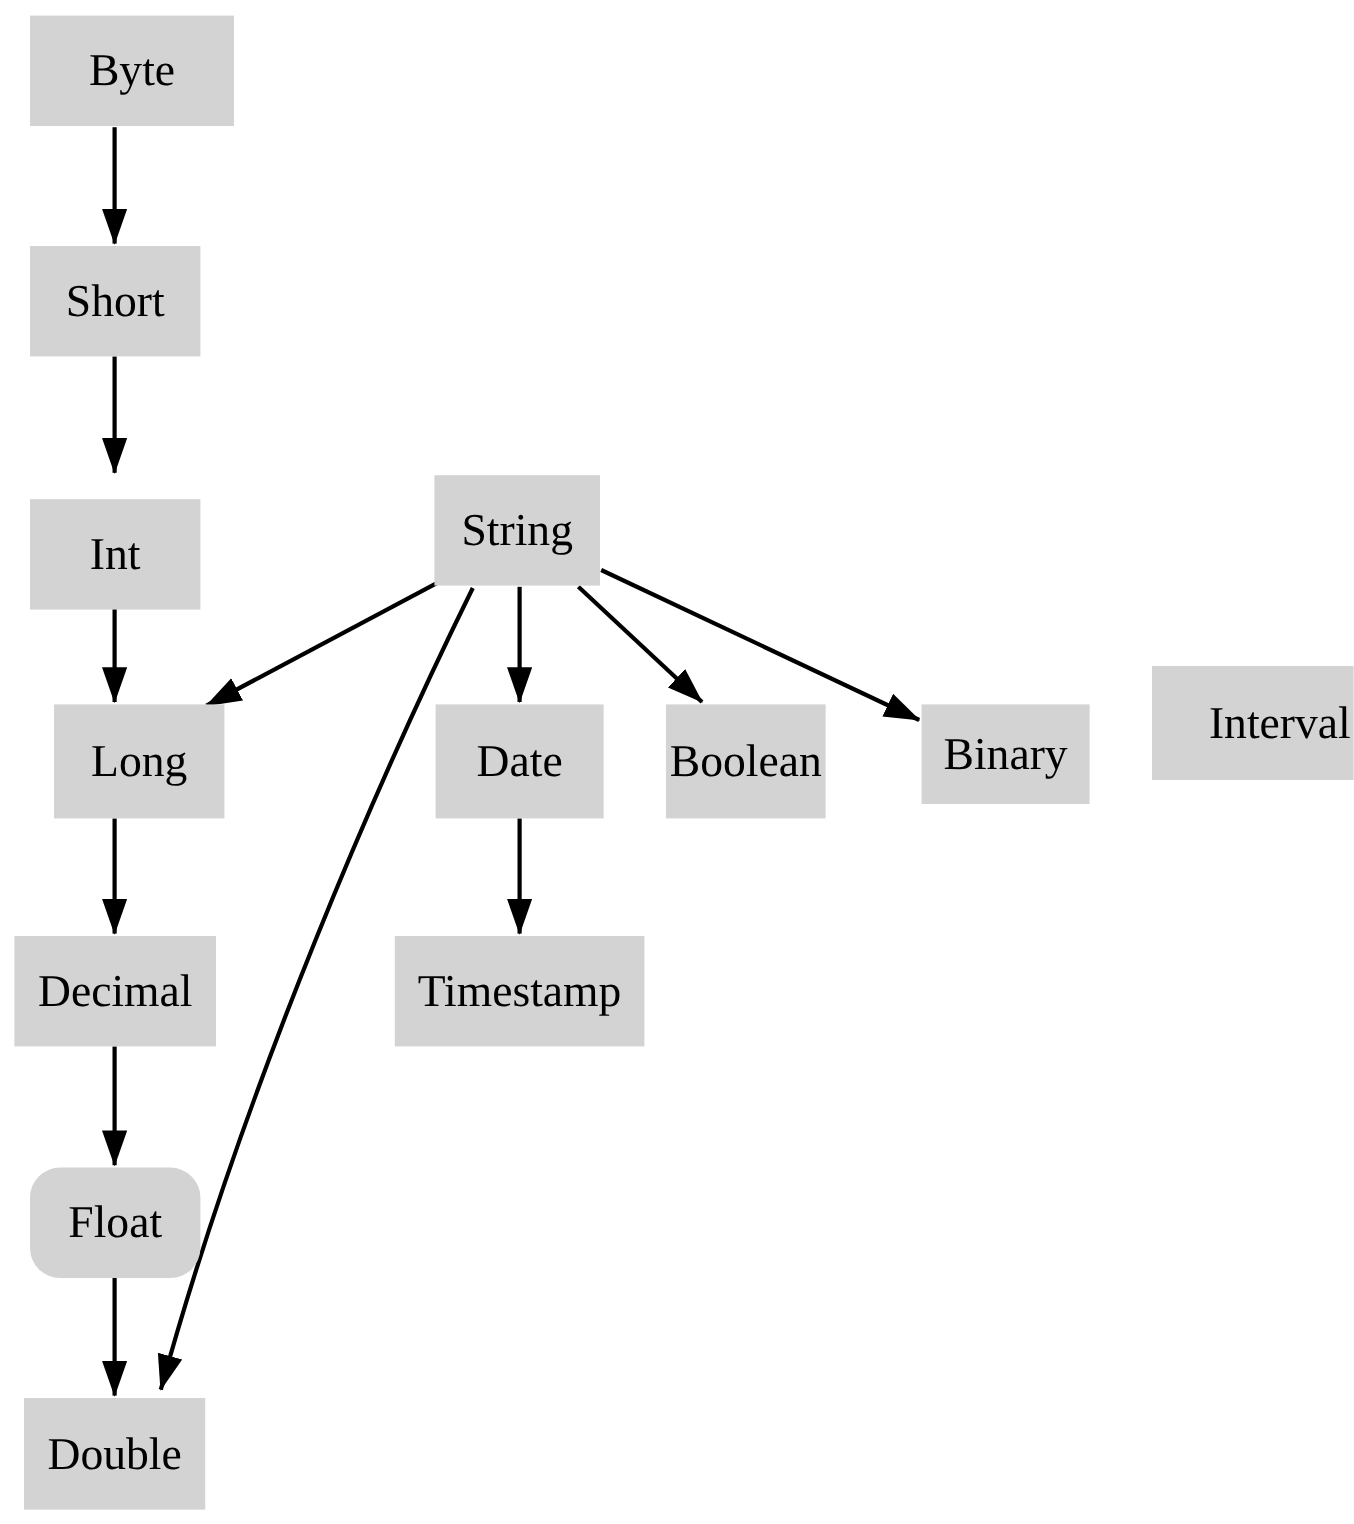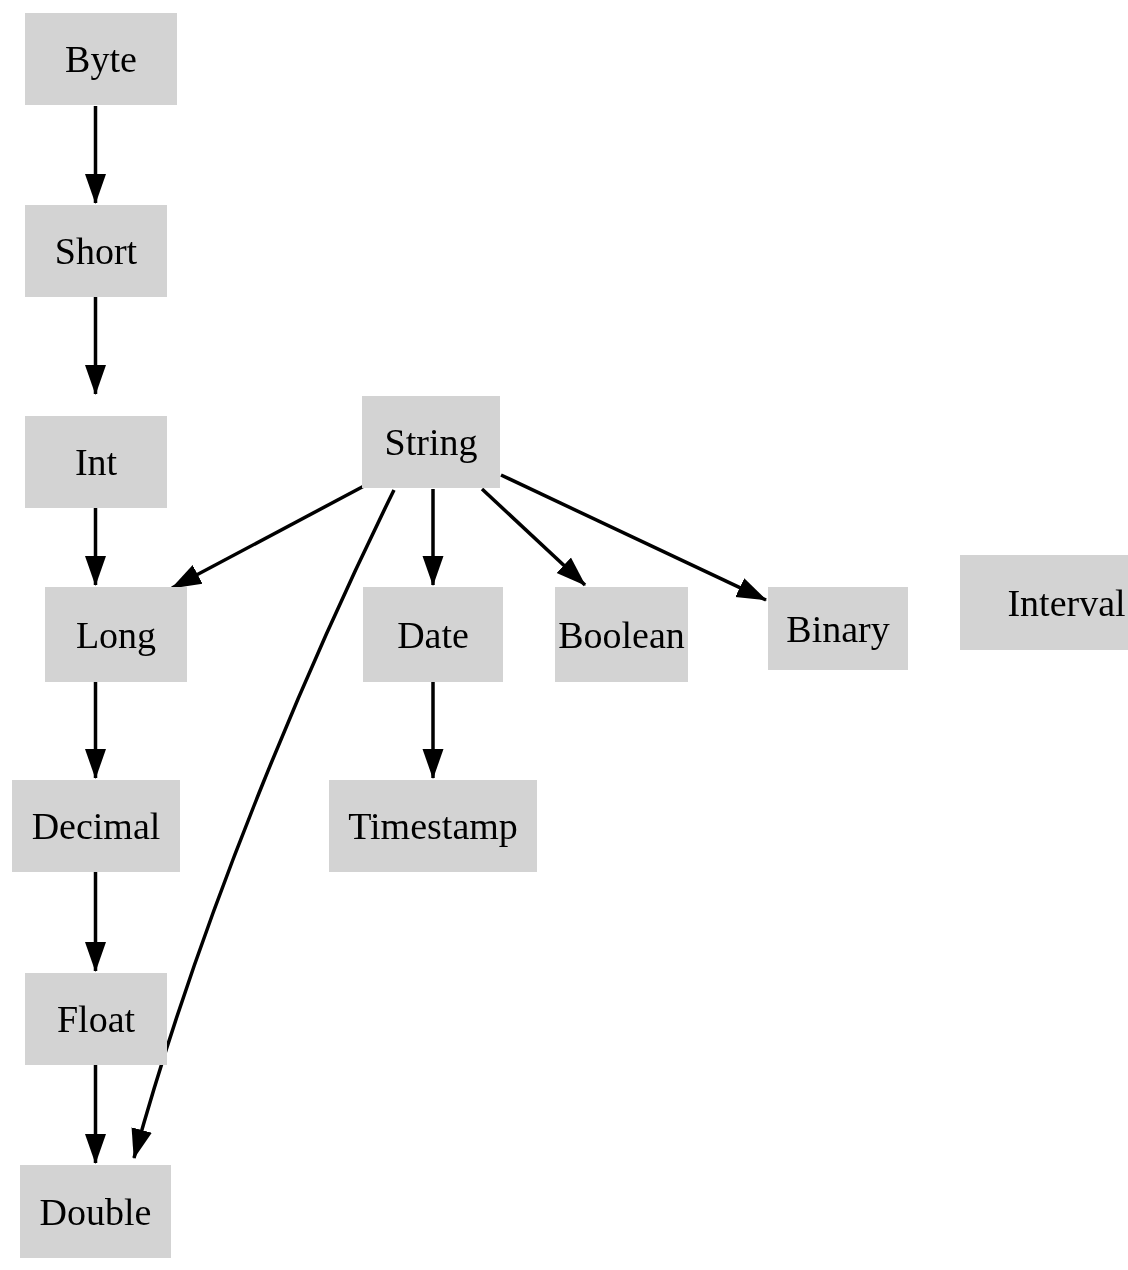--- a/index.html
+++ b/index.html
@@ -36,32 +36,32 @@
     color: var(--text-color, #000000);
     display: flex;
     align-items: center;
     justify-content: center;
     font-family: "Liberation Serif", "DejaVu Serif", serif;
     font-size: 38px;
     line-height: 1;
     white-space: nowrap;
   }
   
-  .n-byte      { left: 25px;  top: 13px;   width: 152px; height: 92px; }
+  .n-byte      { left: 25px;  top: 13px;   width: 170px; height: 92px; }
   .n-short     { left: 25px;  top: 205px;  width: 142px; height: 92px; }
   .n-int       { left: 25px;  top: 396px;  width: 142px; height: 92px; margin-top: 20px; }
   .n-string    { left: 362px; top: 396px;  width: 138px; height: 92px; }
   .n-long      { left: 25px;  top: 587px;  width: 142px; height: 95px; margin-left: 20px; }
   .n-date      { left: 363px; top: 587px;  width: 140px; height: 95px; }
   .n-boolean   { left: 555px; top: 587px;  width: 133px; height: 95px; }
   .n-binary    { left: 768px; top: 587px;  width: 140px; height: 83px; }
   .n-interval  { left: 960px; top: 555px;  width: 155px; height: 95px; padding-left: 29px; }
   .n-decimal   { left: 12px;  top: 780px;  width: 168px; height: 92px; }
   .n-timestamp { left: 329px; top: 780px;  width: 208px; height: 92px; }
-  .n-float     { left: 25px;  top: 973px;  width: 142px; height: 92px; }
+  .n-float     { left: 25px;  top: 973px;  width: 142px; height: 92px; border-radius: 25px; }
   .n-double    { left: 20px;  top: 1165px; width: 151px; height: 93px; }
 </style>
 </head>
 <body>
 
 <div class="canvas">
 
   <svg class="edges" viewBox="0 0 1128 1270" xmlns="http://www.w3.org/2000/svg">
     <defs>
       <marker id="arrow" viewBox="0 0 30 24" markerWidth="30" markerHeight="24" refX="29" refY="12" orient="auto" markerUnits="userSpaceOnUse">

